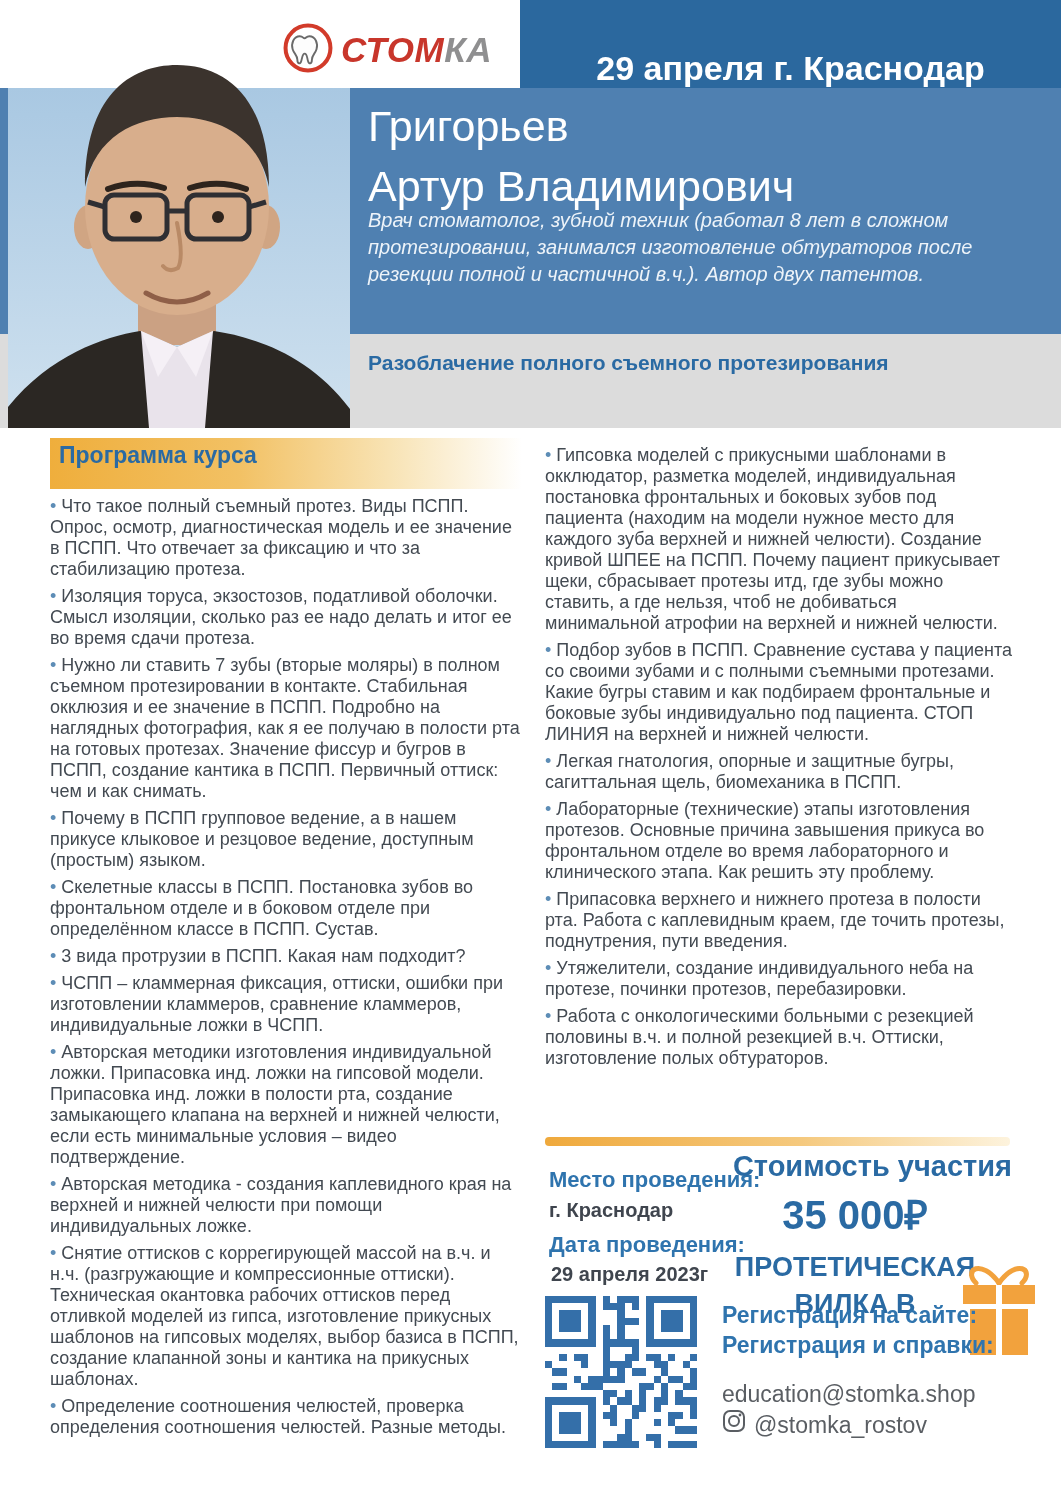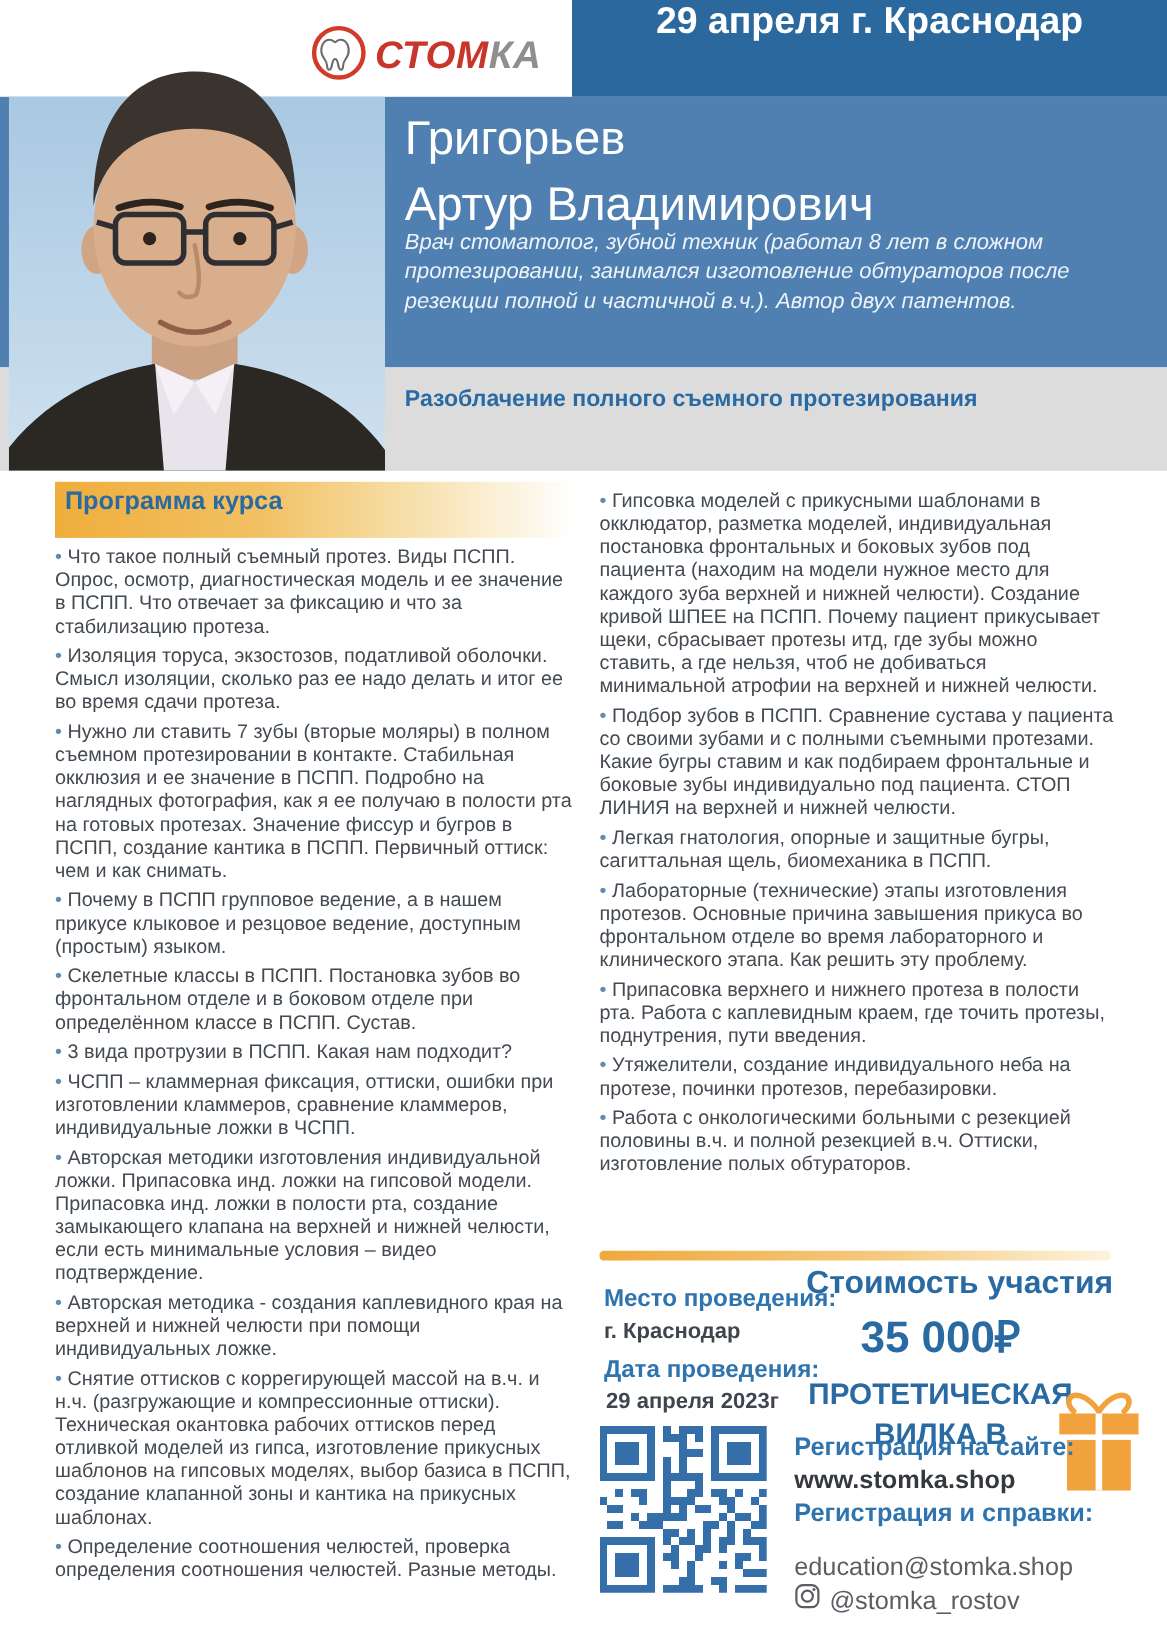--- a/index.html
+++ b/index.html
@@ -5,21 +5,21 @@
   html,body{margin:0;padding:0;background:#ffffff;}
   .page{position:relative;width:1061px;height:1500px;background:#fff;overflow:hidden;
         font-family:"Liberation Sans",sans-serif;margin:0 auto;}
 
   
   .logo{position:absolute;left:282px;top:22px;display:flex;align-items:center;gap:7px;}
   .logo-text{font-size:35px;font-weight:800;font-style:italic;letter-spacing:.5px;white-space:nowrap;text-align:right;}
   .logo-stom{color:#c8362b;}
   .logo-ka{color:#8f8f90;}
   .banner{position:absolute;left:520px;top:0;width:541px;height:88px;background:#2b689e;
-          display:flex;align-items:flex-start;justify-content:center;color:#fff;
+          display:flex;align-items:flex-end;justify-content:center;color:#fff;
           font-size:34px;font-weight:700;white-space:nowrap;}
 
   
   .blue-panel{position:absolute;left:0;top:88px;width:1061px;height:246px;background:#4f80b1;}
   .speaker-name{position:absolute;left:368px;top:96px;color:#fff;font-size:43px;font-weight:400;line-height:60px;}
   .speaker-bio{position:absolute;left:368px;top:207px;width:610px;color:#edf3f9;
                font-style:italic;font-size:20px;line-height:27px;}
 
   
   .title-strip{position:absolute;left:0;top:334px;width:1061px;height:94px;background:#dcdcdc;}
@@ -313,21 +313,20 @@
         <rect x="12" y="20" width="1" height="1" fill="#346fa9"></rect>
         <rect x="15" y="20" width="1" height="1" fill="#346fa9"></rect>
         <rect x="17" y="20" width="1" height="1" fill="#346fa9"></rect>
         <rect x="18" y="20" width="1" height="1" fill="#346fa9"></rect>
         <rect x="19" y="20" width="1" height="1" fill="#346fa9"></rect>
         <rect x="20" y="20" width="1" height="1" fill="#346fa9"></rect>
       </svg></div>
 
   <div class="reg-block">
     <div class="reg-site-label">Регистрация на сайте:</div>
-    <div class="reg-site">www.stomka.shop</div>
     <div class="reg-contact-label">Регистрация и справки:</div>
     <div class="reg-gap"></div>
     <div class="reg-email">education@stomka.shop</div>
     <div class="reg-ig">
       <span>
         <svg width="24" height="24" viewBox="0 0 24 24" fill="none" stroke="#5a5e63" stroke-width="2">
           <rect x="2" y="2" width="20" height="20" rx="6"></rect>
           <circle cx="12" cy="12" r="5"></circle>
           <circle cx="18" cy="6" r="1.4" fill="#5a5e63" stroke="none"></circle>
         </svg>

